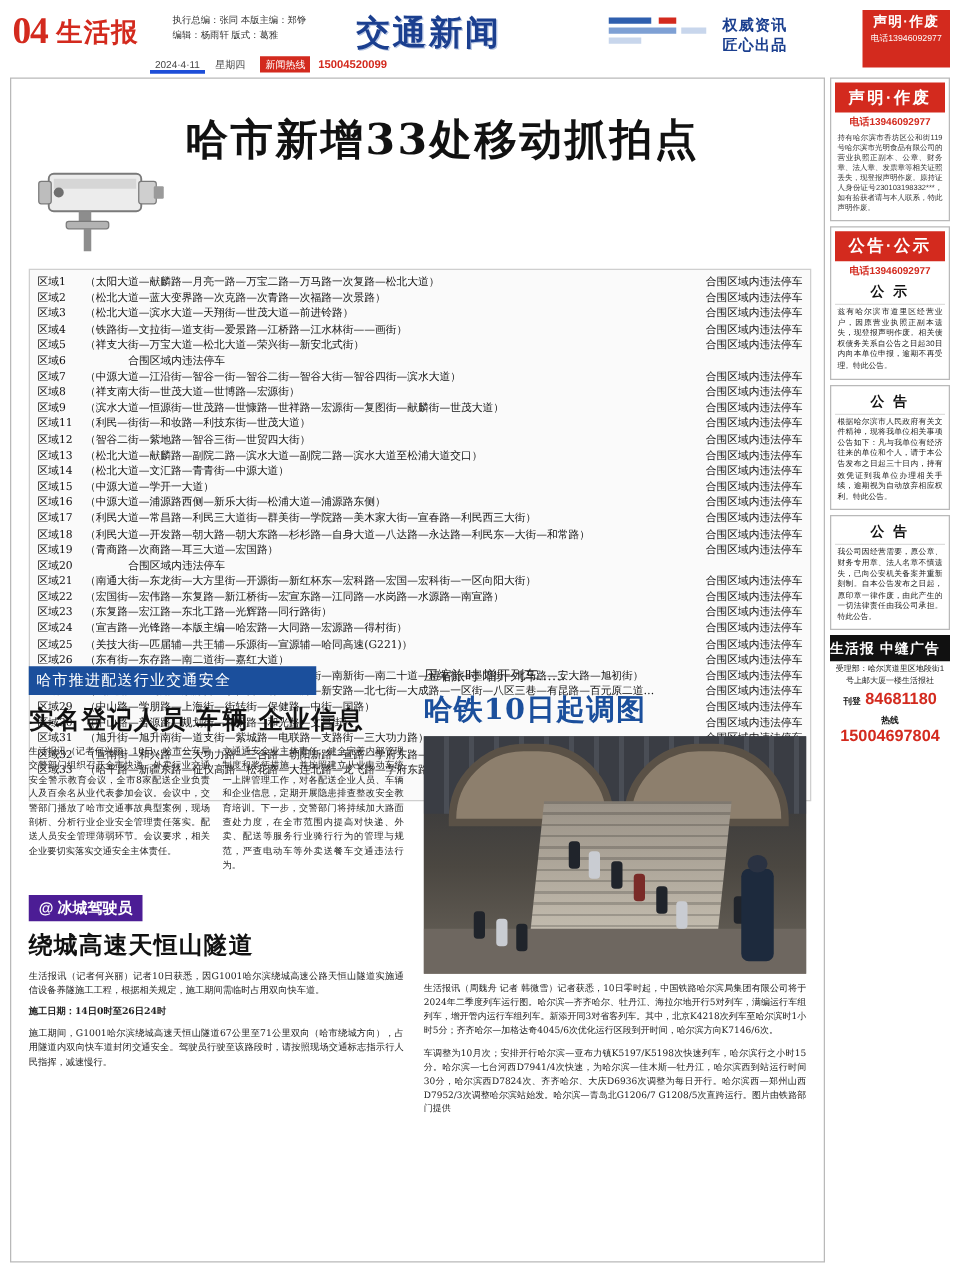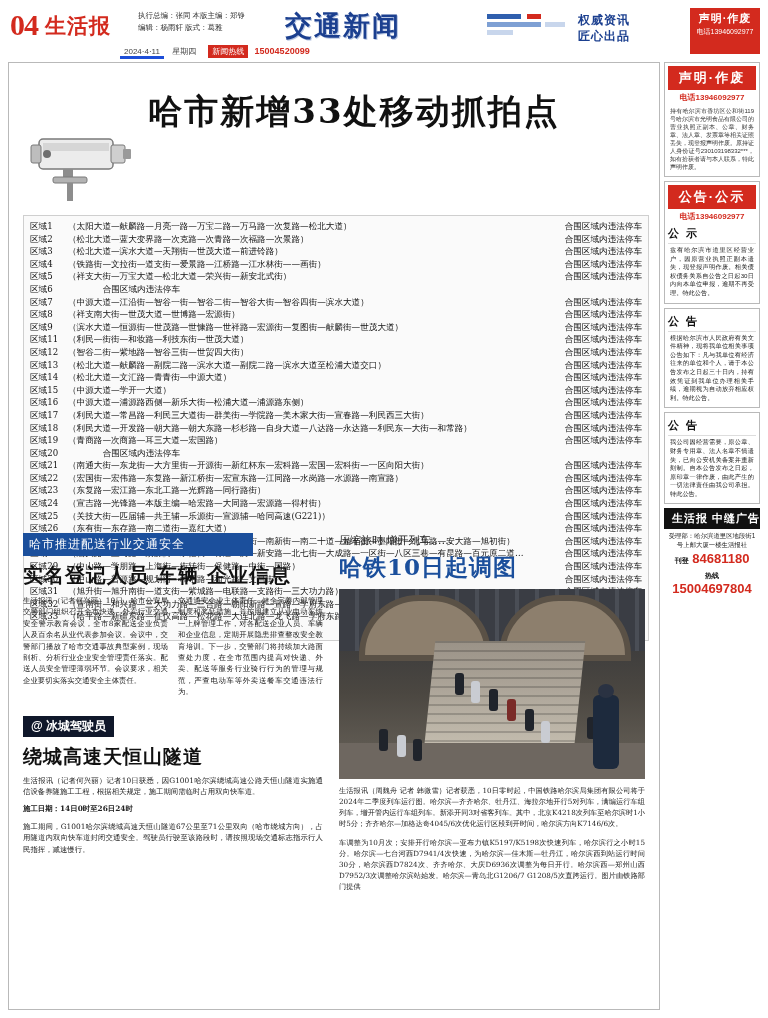--- a/index.html
+++ b/index.html
@@ -111,21 +111,21 @@
   .sub-headline{
     font-size:20px;font-weight:bold;color:#111;margin:6px 0 6px 0;
     font-family:"DejaVu Serif", serif;letter-spacing:1px;
   }
   .cols2{display:flex;gap:10px;}
   .cols2 .c{
     flex:1;font-size:7.4px;line-height:11.4px;color:#222;text-align:justify;
     font-family:"DejaVu Serif", serif;
   }
   .at-head{
-    margin-top:18px;background:#0f172a;color:#fff;display:inline-block;
+    margin-top:18px;background:#4c1d95;color:#fff;display:inline-block;
     font-size:12px;font-weight:bold;padding:2px 8px;
   }
   .at-title{
     font-size:19px;font-weight:bold;color:#111;line-height:26px;margin-top:6px;
     font-family:"DejaVu Serif", serif;letter-spacing:1px;
   }
   .note{
     font-size:7.4px;line-height:11.4px;color:#222;margin-top:6px;text-align:justify;
     font-family:"DejaVu Serif", serif;
   }
@@ -173,26 +173,26 @@
   }
   .ad-red{
     background:#d32a1e;color:#fff;text-align:center;font-weight:bold;
     font-size:13px;letter-spacing:2px;padding:3px 0;
   }
   .ad-tel{
     text-align:center;font-size:8px;color:#d32a1e;font-weight:bold;
     letter-spacing:0;padding:2px 0;
   }
   .ad-title{
-    font-size:11px;font-weight:bold;color:#111;
+    text-align:center;font-size:11px;font-weight:bold;color:#111;
     letter-spacing:2px;padding:2px 0;border-bottom:1px solid #ddd;
   }
   .ad-body{font-size:6.2px;line-height:8.6px;color:#222;text-align:justify;padding:2px;}
   .ad-footer{
-    background:#111;color:#fff;text-align:right;font-size:11px;font-weight:bold;
+    background:#111;color:#fff;text-align:left;font-size:11px;font-weight:bold;
     padding:3px 0;letter-spacing:1px;
   }
   .ad-foot-note{font-size:6.4px;line-height:9px;color:#222;text-align:center;padding:2px;}
   .ad-bigtel{
     text-align:center;color:#d32a1e;font-weight:bold;font-size:13px;letter-spacing:0;
   }
   .tiny{font-size:6px;line-height:8px;color:#333;text-align:justify;padding:2px;}
 </style>
 </head>
 <body>

